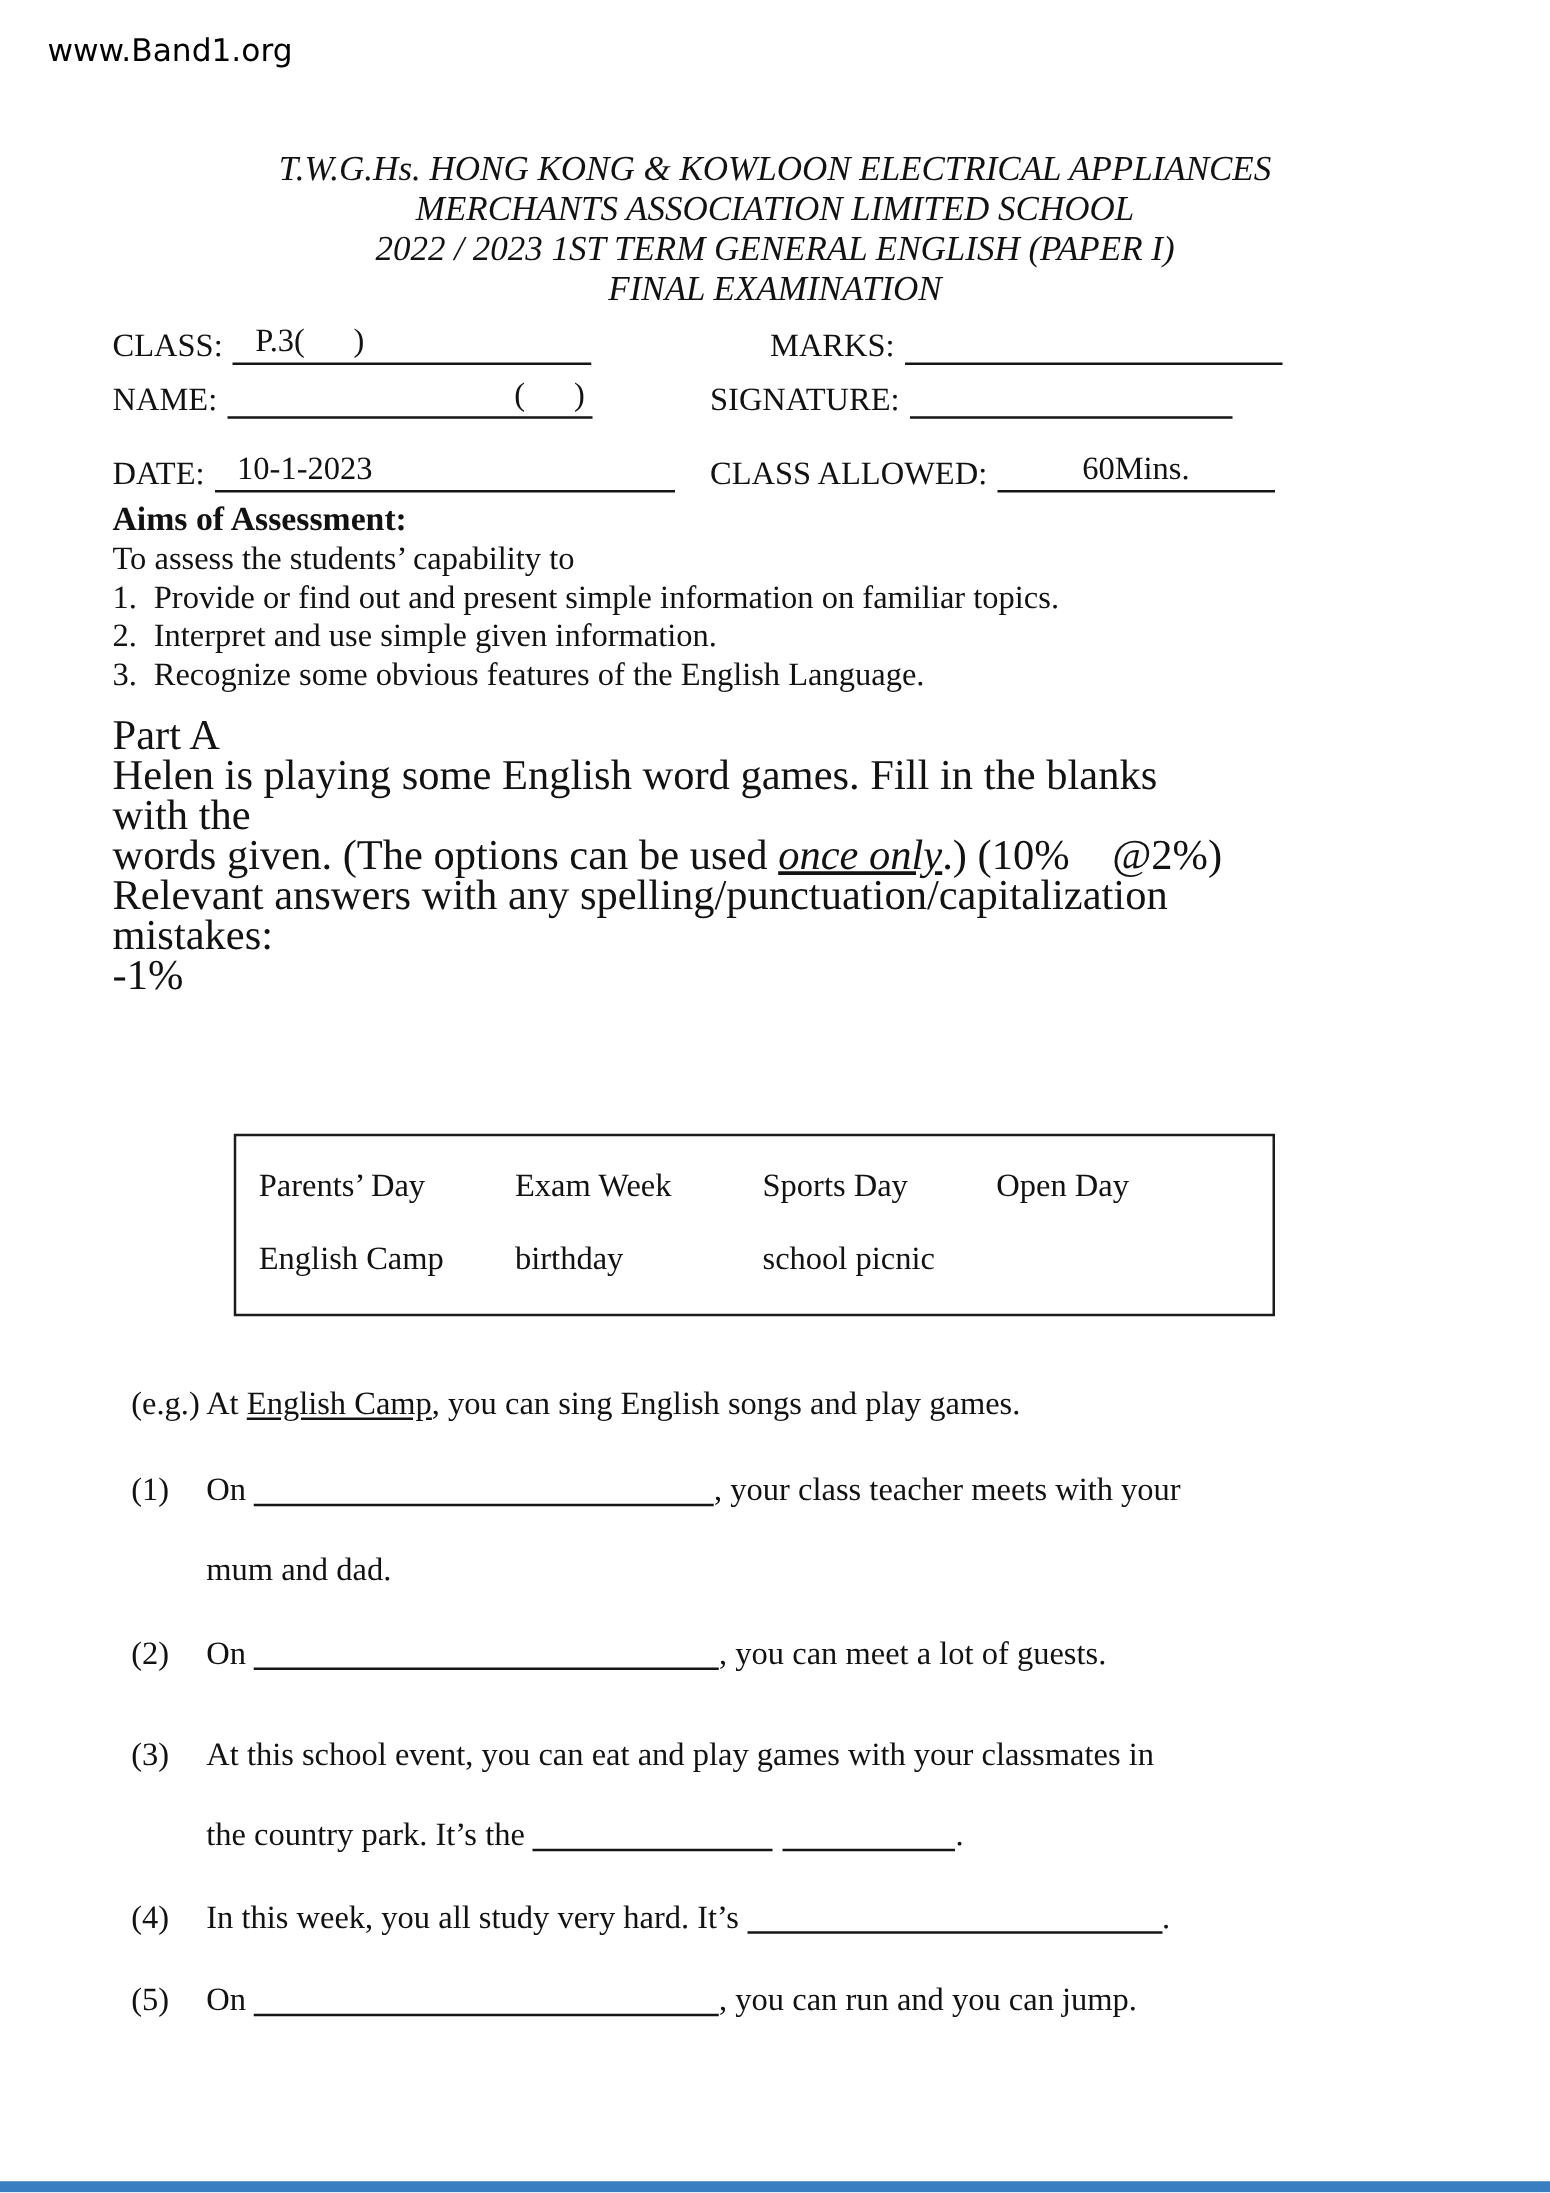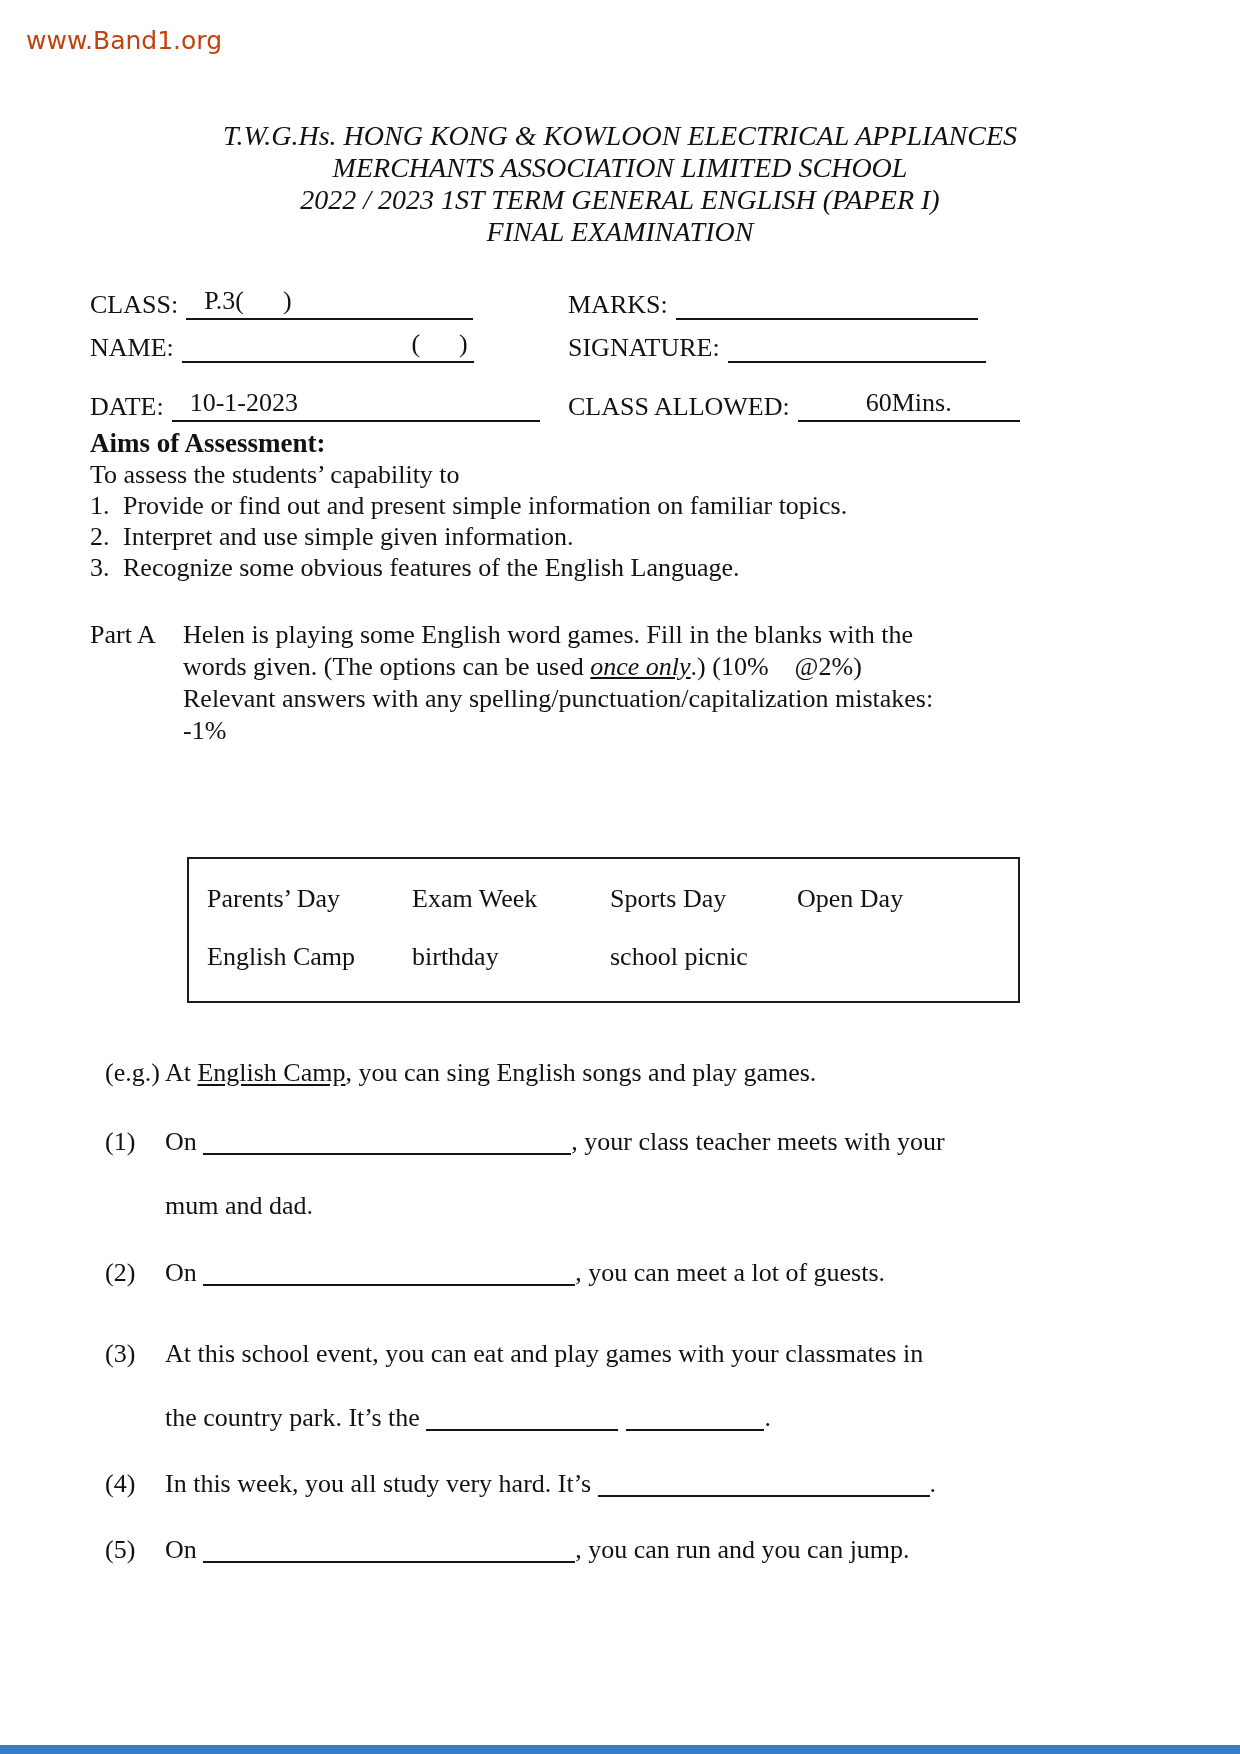--- a/index.html
+++ b/index.html
@@ -6,53 +6,53 @@
   .page{
     position:relative;
     width:1240px;height:1754px;
     background:#ffffff;
     overflow:hidden;
     font-family:"Liberation Serif", serif;
     color:#121212;
     box-sizing:border-box;
   }
   .watermark{
-    position:absolute;top:26px;left:26px;
+    position:absolute;top:26px;left:38px;
     font-family:"DejaVu Sans", sans-serif;
-    font-size:25px;color:#c2410c;
+    font-size:25px;color:#000000;
   }
   .titleblock{
     margin:120px 70px 0 70px;
     text-align:center;
     font-size:28px;line-height:32px;font-style:italic;
   }
   .content{margin:0 90px;}
   .inforow{
     display:flex;align-items:flex-end;
     margin-top:9px;font-size:26px;
   }
-  .inforow:first-child{margin-top:38px;}
+  .inforow:first-child{margin-top:10px;gap:48px;}
   .info-left{display:flex;align-items:flex-end;width:478px;box-sizing:border-box;}
   .info-right{display:flex;align-items:flex-end;flex:1;}
   .lbl{white-space:pre;}
   .blank{
     display:inline-flex;align-items:flex-start;
     border-bottom:2px solid #151515;
     height:34px;margin-left:8px;
     box-sizing:border-box;
     white-space:pre;
   }
   .v-left{padding-left:18px;}
   .v-right{margin-left:auto;padding-right:6px;}
   .v-center{margin:0 auto;}
   .aims{margin-top:6px;font-size:26px;line-height:31px;}
   .aims-h{font-weight:bold;font-size:27px;}
   .aims-item{display:flex;}
   .aims-num{width:33px;}
-  .parta{display:flex;margin-top:36px;font-size:26px;line-height:32px;}
+  .parta{display:flex;margin-top:18px;font-size:34px;line-height:32px;flex-direction:column;}
   .parta-lbl{width:93px;flex:none;}
   .parta-text{width:900px;}
   .seg{white-space:pre-wrap;}
   .em-onceonly{font-weight:normal;font-style:italic;text-decoration:underline;}
   .wordbox{
     margin-top:110px;margin-left:97px;
     width:833px;box-sizing:border-box;
     border:2px solid #1c1c1c;
     padding:24px 0 28px 18px;
     font-size:26px;line-height:32px;

